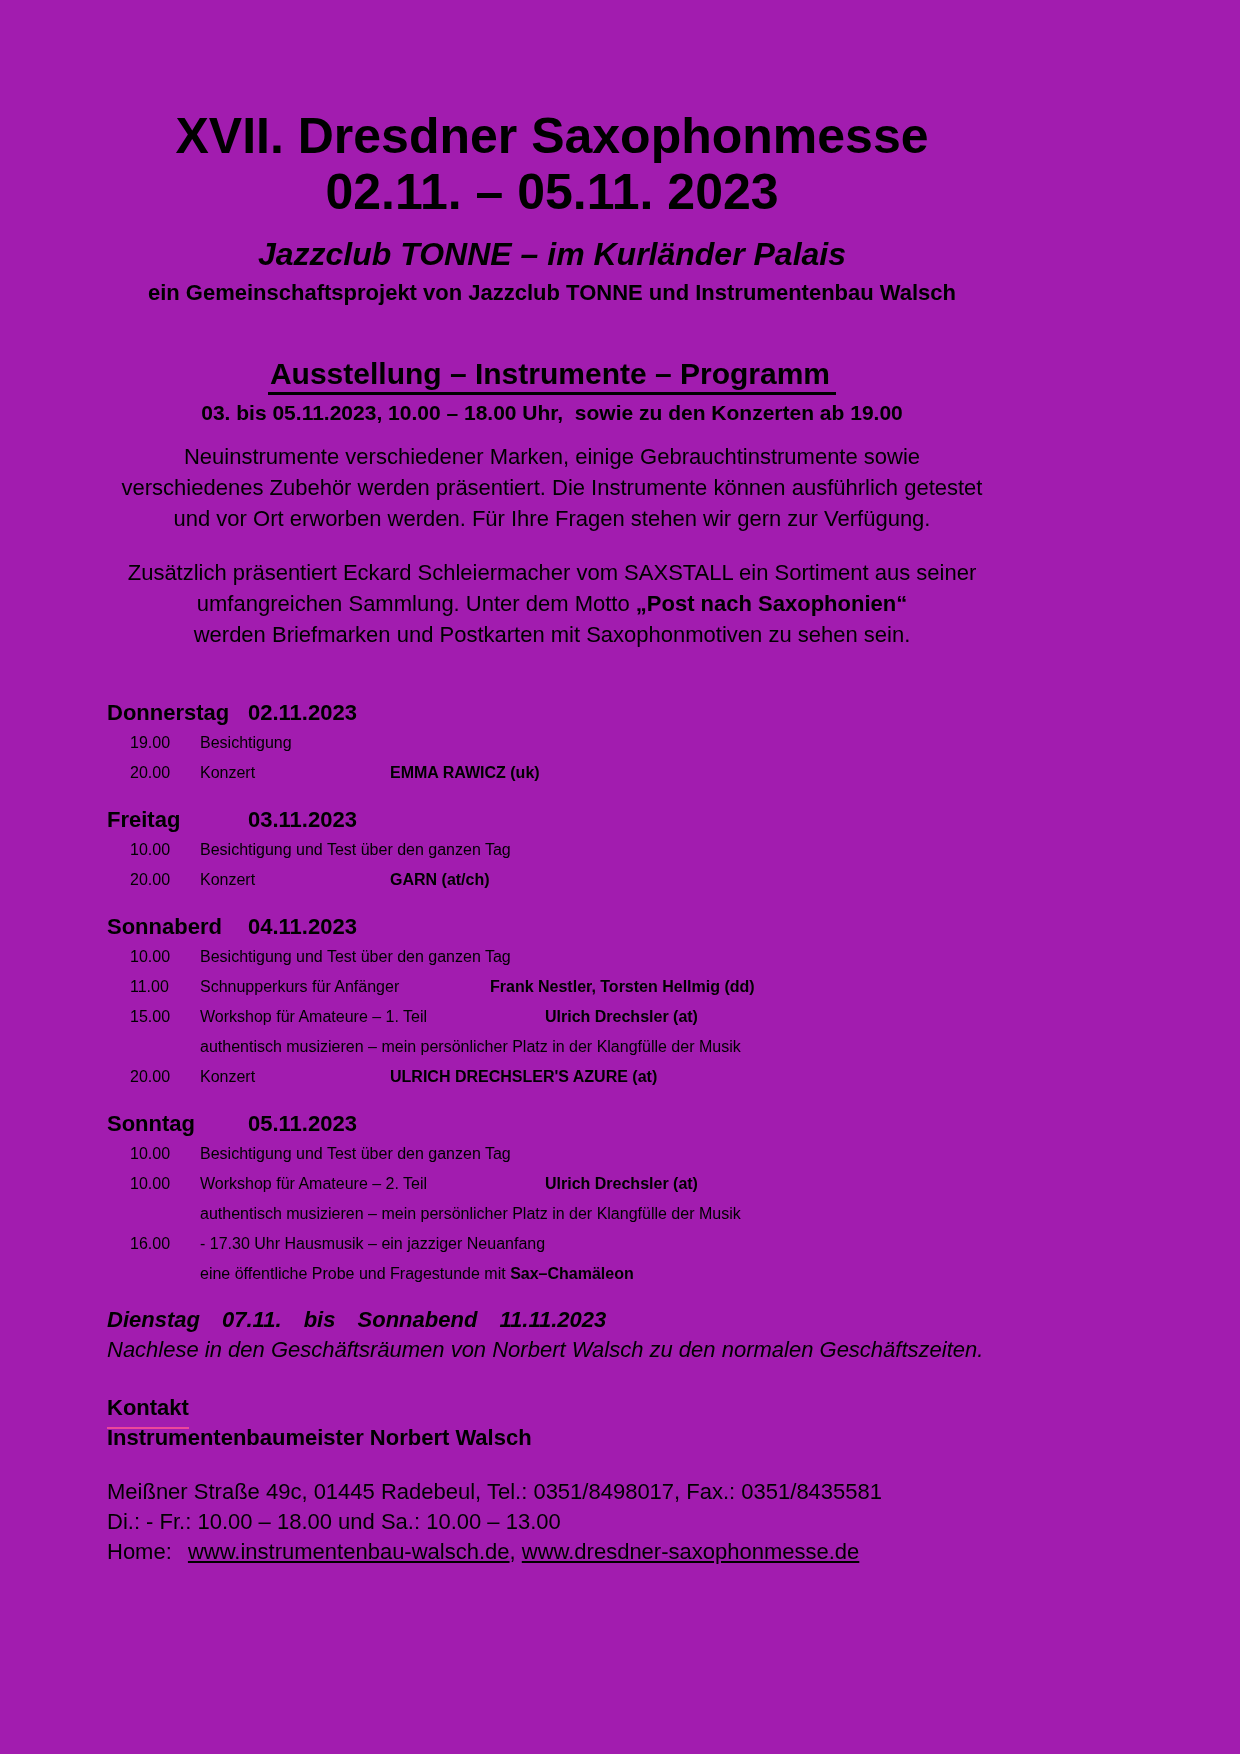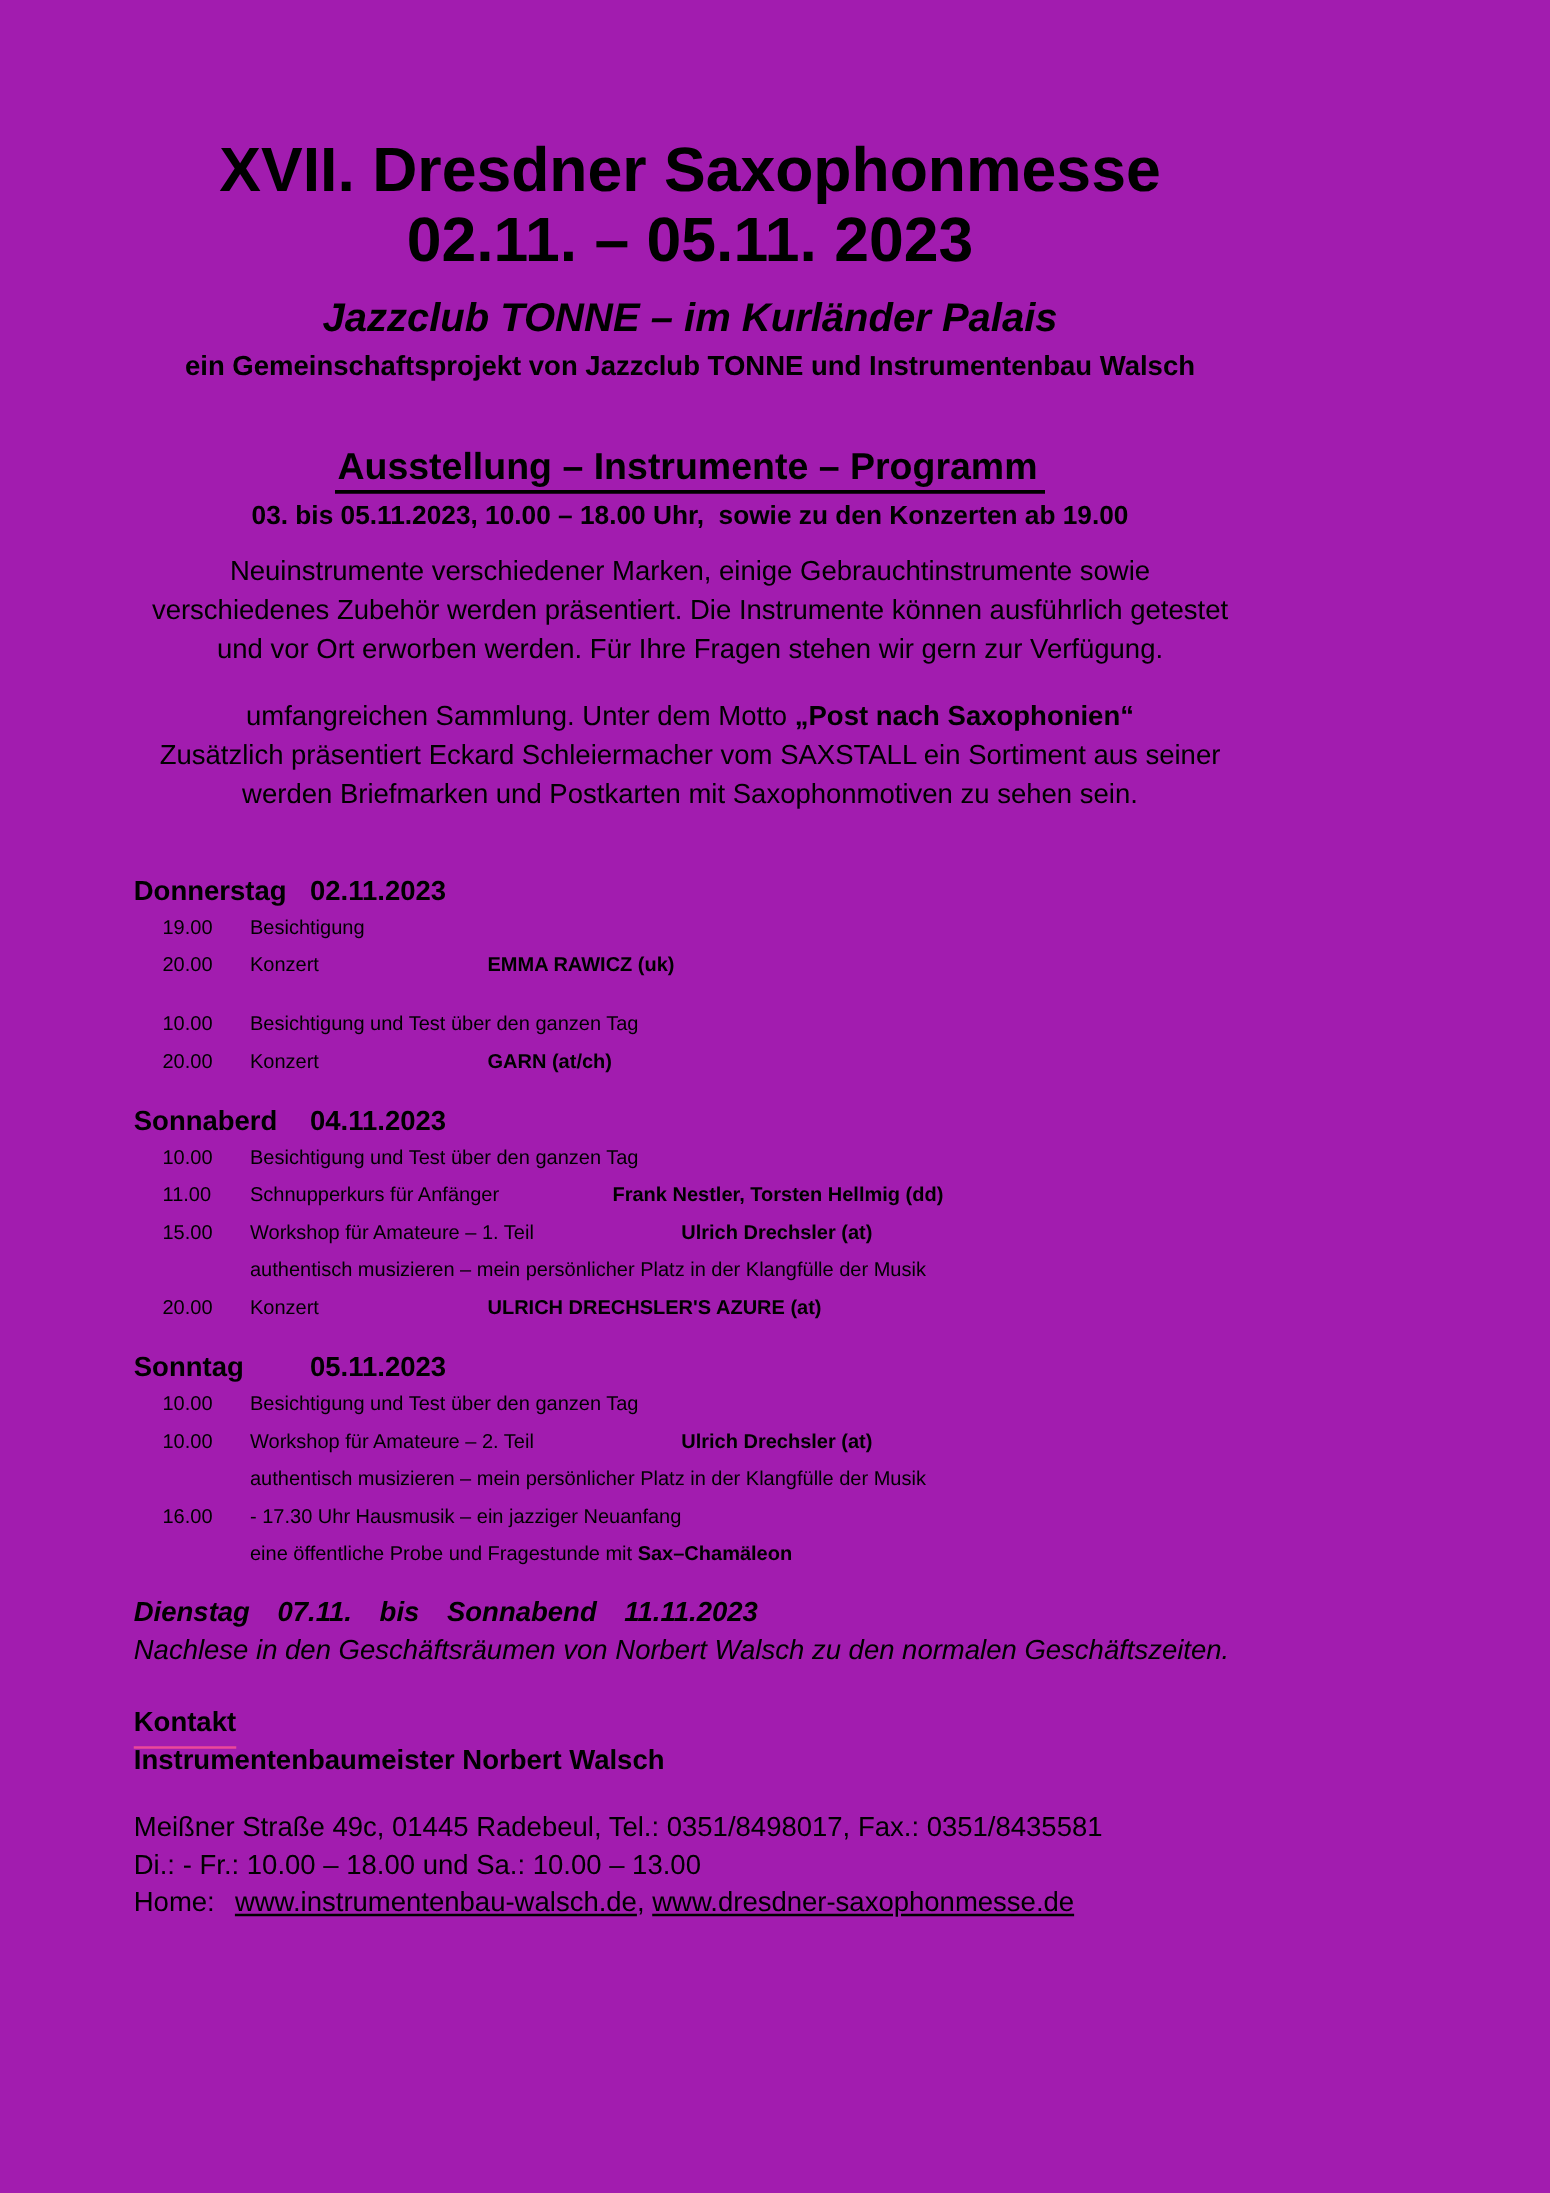--- a/index.html
+++ b/index.html
@@ -64,42 +64,46 @@
   </div>
   <div class="center hours">03. bis 05.11.2023, 10.00 – 18.00 Uhr,  sowie zu den Konzerten ab 19.00</div>
 
   <div class="center para">
     <div>Neuinstrumente verschiedener Marken, einige Gebrauchtinstrumente sowie</div>
     <div>verschiedenes Zubehör werden präsentiert. Die Instrumente können ausführlich getestet</div>
     <div>und vor Ort erworben werden. Für Ihre Fragen stehen wir gern zur Verfügung.</div>
   </div>
 
   <div class="center para last">
+    <div>Zusätzlich präsentiert Eckard Schleiermacher vom SAXSTALL ein Sortiment aus seiner</div>
     <div><span>umfangreichen Sammlung. Unter dem Motto </span><span class="b">„Post nach Saxophonien“</span></div>
-    <div>Zusätzlich präsentiert Eckard Schleiermacher vom SAXSTALL ein Sortiment aus seiner</div>
     <div>werden Briefmarken und Postkarten mit Saxophonmotiven zu sehen sein.</div>
   </div>
 
   <div class="day-block first">
     <div class="s-day">
       <span class="dname">Donnerstag</span>
       <span class="ddate">02.11.2023</span>
     </div>
     <div class="s-row">
       <span class="s-time">19.00</span>
       <span class="s-desc">Besichtigung</span>
     </div>
     <div class="s-row">
       <span class="s-time">20.00</span>
       <span class="s-desc w190">Konzert</span>
       <span class="s-perf">EMMA RAWICZ (uk)</span>
     </div>
   </div>
 
   <div class="day-block">
+    <div class="s-day">
+      <span class="dname">Freitag</span>
+      <span class="ddate">03.11.2023</span>
+    </div>
     <div class="s-row">
       <span class="s-time">10.00</span>
       <span class="s-desc">Besichtigung und Test über den ganzen Tag</span>
     </div>
     <div class="s-row">
       <span class="s-time">20.00</span>
       <span class="s-desc w190">Konzert</span>
       <span class="s-perf">GARN (at/ch)</span>
     </div>
   </div>

